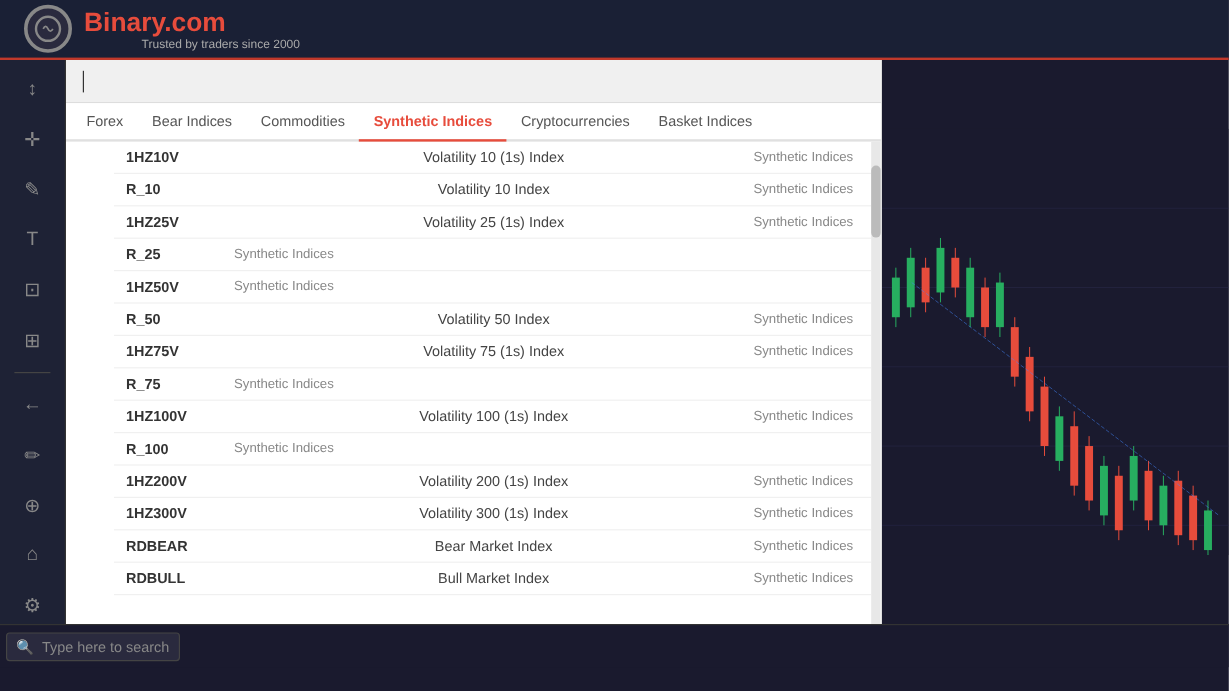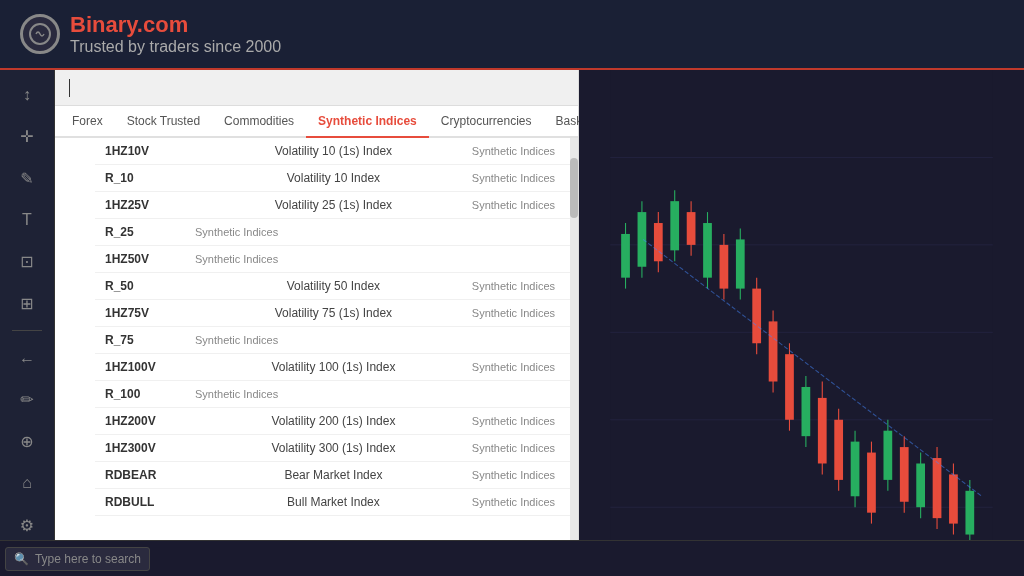--- a/index.html
+++ b/index.html
@@ -7,21 +7,21 @@
       width: 1024px;
       height: 576px;
       overflow: hidden;
       font-family: Arial, sans-serif;
       background: #1a1a2e;
     }
 
     
     .header {
       background: #1a2035;
-      height: 70px;
+      height: 50px;
       display: flex;
       align-items: center;
       padding: 0 20px;
       border-bottom: 2px solid #c0392b;
     }
     .logo-circle {
       width: 40px;
       height: 40px;
       border-radius: 50%;
       border: 3px solid #888;
@@ -41,22 +41,23 @@
     }
     .logo-brand {
       font-size: 22px;
       font-weight: bold;
       color: white;
     }
     .logo-brand span {
       color: #e74c3c;
     }
     .logo-tagline {
-      font-size: 16px;
+      font-size: 10px;
       color: #aaa;
+      margin-left: 48px;
     }
 
     
     .main-container {
       display: flex;
       height: calc(576px - 70px - 36px);
     }
 
     
     .toolbar {
@@ -87,21 +88,21 @@
 
     
     .content-area {
       flex: 1;
       display: flex;
       background: #f5f5f0;
     }
 
     
     .market-panel {
-      width: 524px;
+      width: 680px;
       background: #fff;
       border-right: 1px solid #ddd;
       display: flex;
       flex-direction: column;
     }
 
     
     .search-bar {
       height: 36px;
       background: #f0f0f0;
@@ -276,21 +277,21 @@
   <div class="content-area">
 
     <div class="market-panel">
 
       <div class="search-bar">
         <div class="search-cursor"></div>
       </div>
 
       <div class="tabs">
         <div class="tab">Forex</div>
-        <div class="tab">Stock Trusted</div>
+        <div class="tab">Bear Indices</div>
         <div class="tab">Commodities</div>
         <div class="tab active">Synthetic Indices</div>
         <div class="tab">Cryptocurrencies</div>
         <div class="tab">Basket Indices</div>
       </div>
 
       <div class="list-with-scroll">
         <div class="market-list" id="market-list">
             <div class="market-row">
       <div class="market-symbol">1HZ10V</div>

